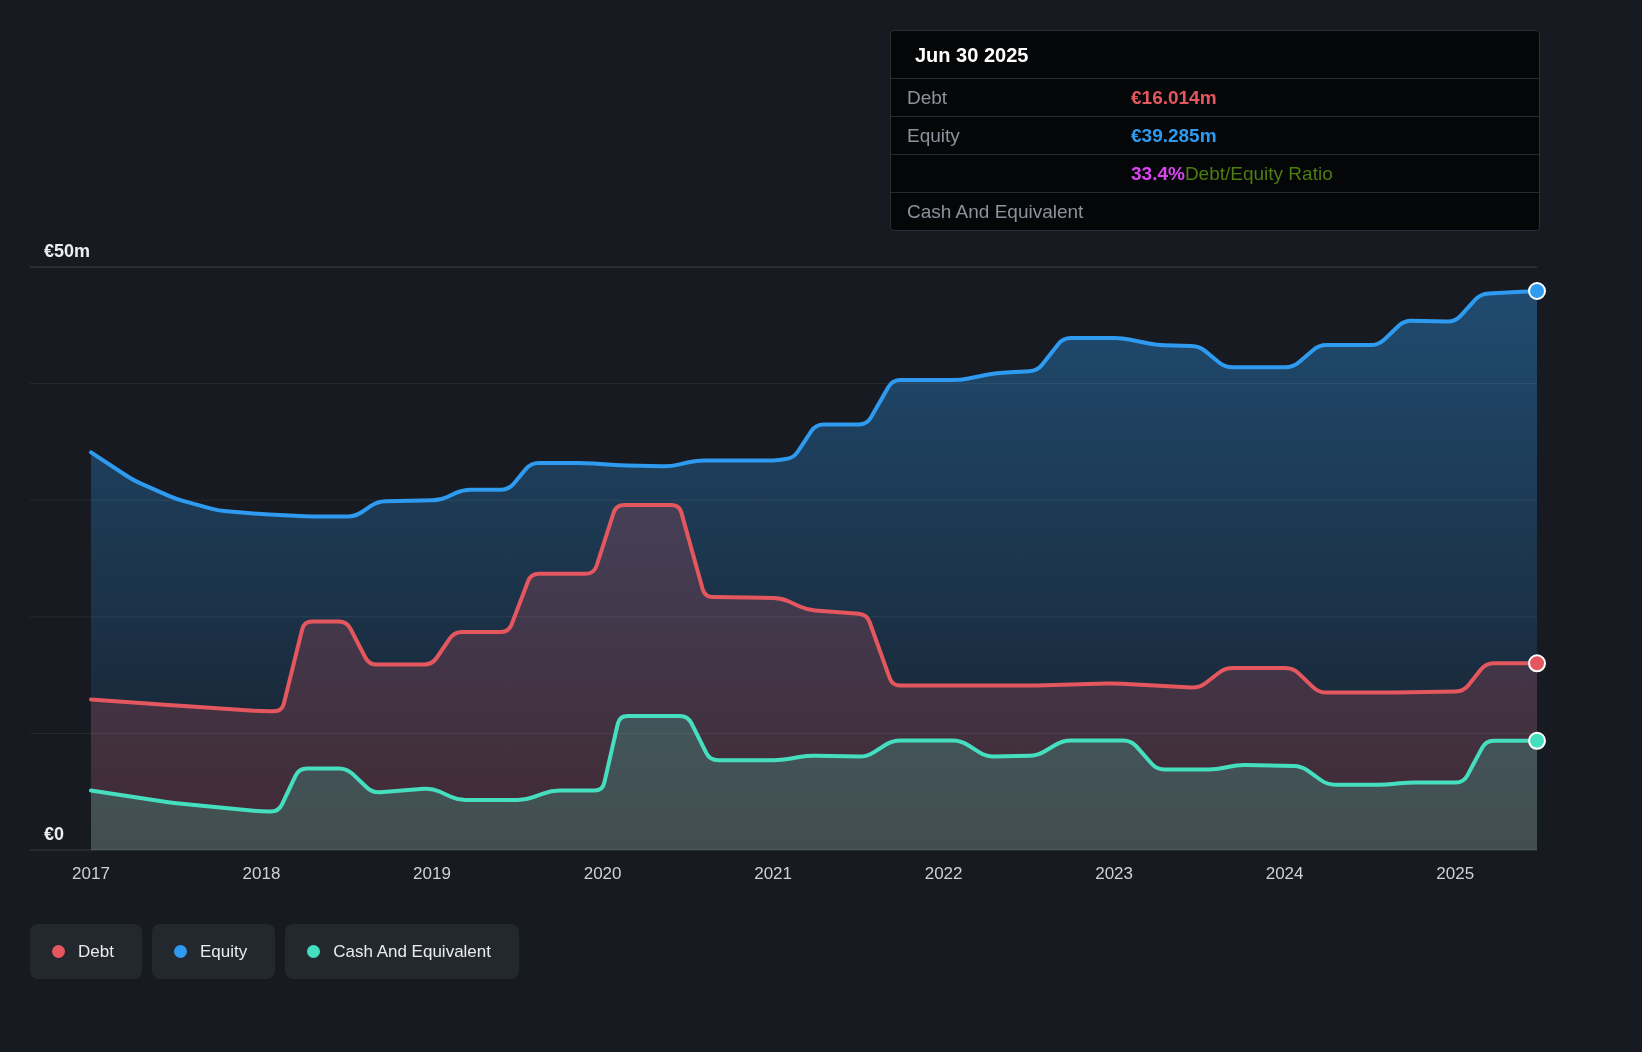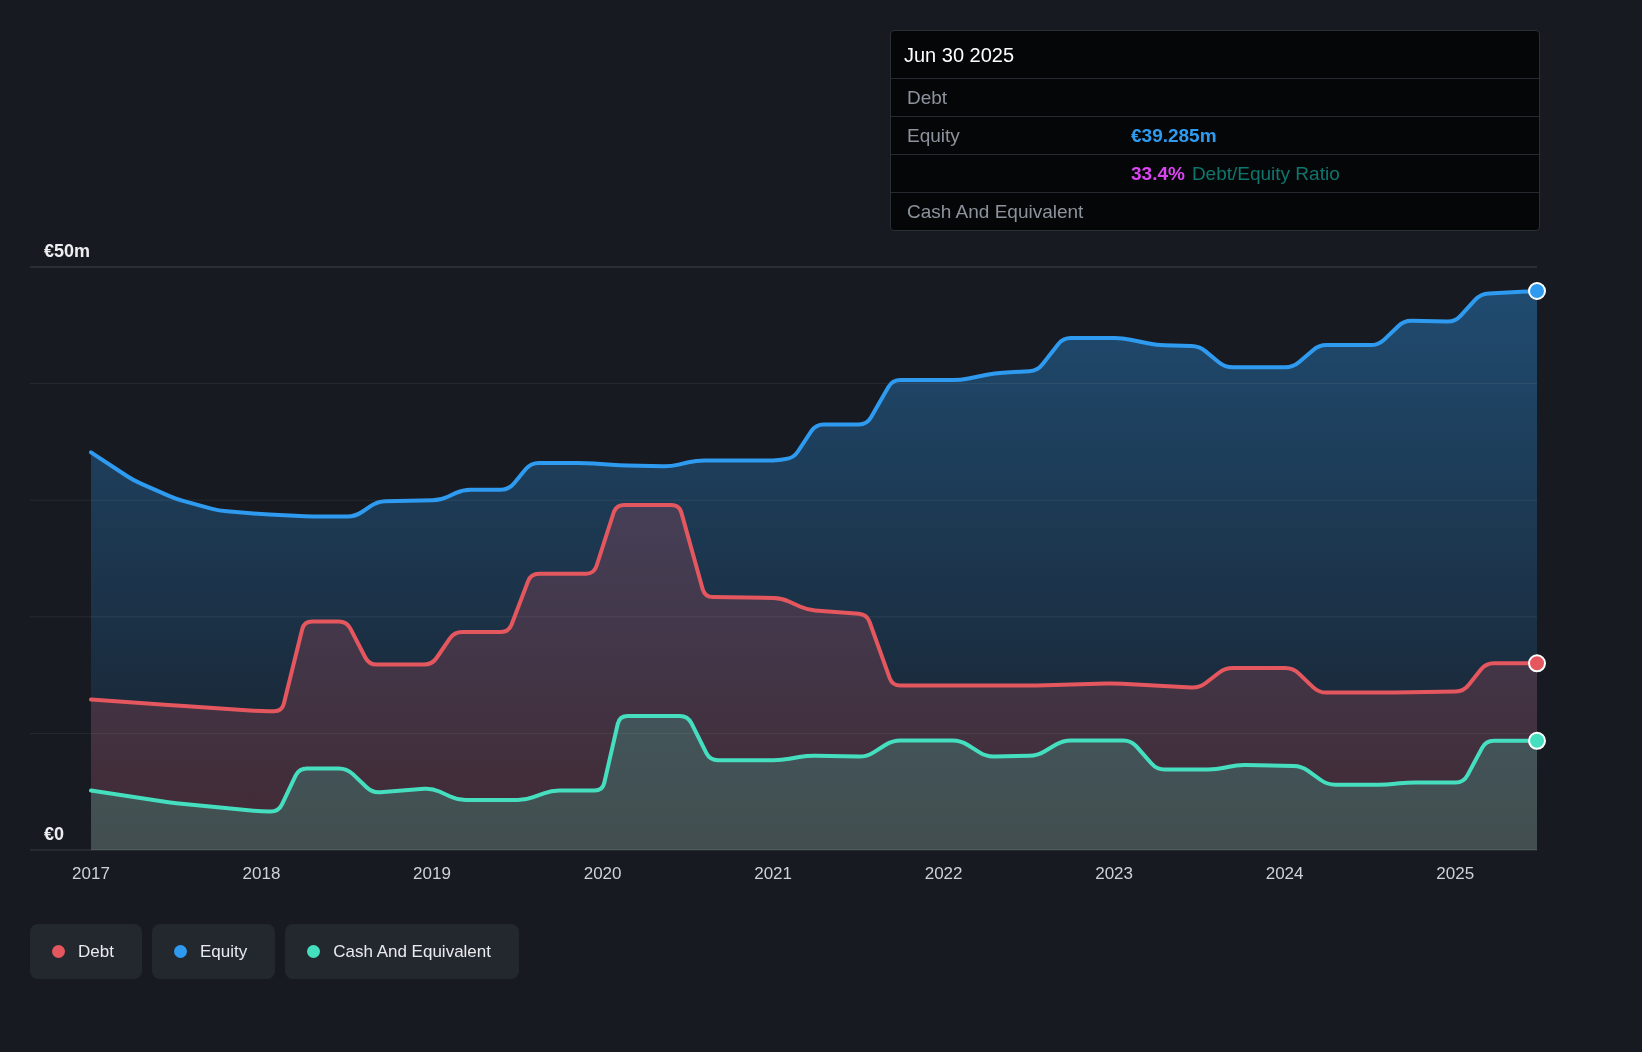--- a/index.html
+++ b/index.html
@@ -14,29 +14,29 @@
   .chart-svg { position:absolute; left:0; top:0; }
 
   
   .tooltip {
     position:absolute; left:890px; top:30px; width:650px;
     background:#050608;
     border:1px solid #2b2f36;
     border-radius:4px;
     color:#ffffff;
   }
-  .tt-title { font-size:20px; font-weight:400; padding:13px 13px 11px; color:#ffffff; }
+  .tt-title { font-size:20px; font-weight:700; padding:13px 24px 11px; color:#ffffff; }
   .tt-row {
     display:grid; grid-template-columns:224px 1fr; align-items:center;
     padding:7px 16px; border-top:1px solid #26292f; font-size:19px; line-height:23px;
   }
   .tt-label { color:#8d939c; font-weight:400; }
   .tt-value { font-weight:700; }
   .tt-ratio-strong { font-weight:700; color:#d946ef; }
-  .tt-ratio-label { color:#0f766e; margin-left:7px; }
+  .tt-ratio-label { color:#4d7c0f; }
 
   
   .legend { position:absolute; left:30px; top:924px; display:flex; gap:10px; }
   .legend-item {
     display:flex; align-items:center; gap:13px;
     background:#23272e; border-radius:8px;
     padding:0 28px 0 22px; height:55px;
     font-size:17px; color:#e9ebee; cursor:pointer;
   }
   .legend-dot { width:13px; height:13px; border-radius:50%; background:#888; flex:0 0 auto; }
@@ -78,20 +78,21 @@
       <text x="943.6" y="879" fill="#ced2d8" font-size="17" text-anchor="middle" font-family="&quot;Liberation Sans&quot;, sans-serif">2022</text>
       <text x="1114.1" y="879" fill="#ced2d8" font-size="17" text-anchor="middle" font-family="&quot;Liberation Sans&quot;, sans-serif">2023</text>
       <text x="1284.6" y="879" fill="#ced2d8" font-size="17" text-anchor="middle" font-family="&quot;Liberation Sans&quot;, sans-serif">2024</text>
       <text x="1455.2" y="879" fill="#ced2d8" font-size="17" text-anchor="middle" font-family="&quot;Liberation Sans&quot;, sans-serif">2025</text>
     </svg>
 
   <div class="tooltip">
     <div class="tt-title">Jun 30 2025</div>
     <div class="tt-row">
       <span class="tt-label">Debt</span>
+      <span class="tt-value" style="color: rgb(229, 87, 95);">€16.014m</span>
     </div>
     <div class="tt-row">
       <span class="tt-label">Equity</span>
       <span class="tt-value" style="color: rgb(46, 155, 240);">€39.285m</span>
     </div>
     <div class="tt-row">
       <span class="tt-label"></span>
       <span><span class="tt-ratio-strong">33.4%</span><span class="tt-ratio-label">Debt/Equity Ratio</span></span>
     </div>
     <div class="tt-row">

